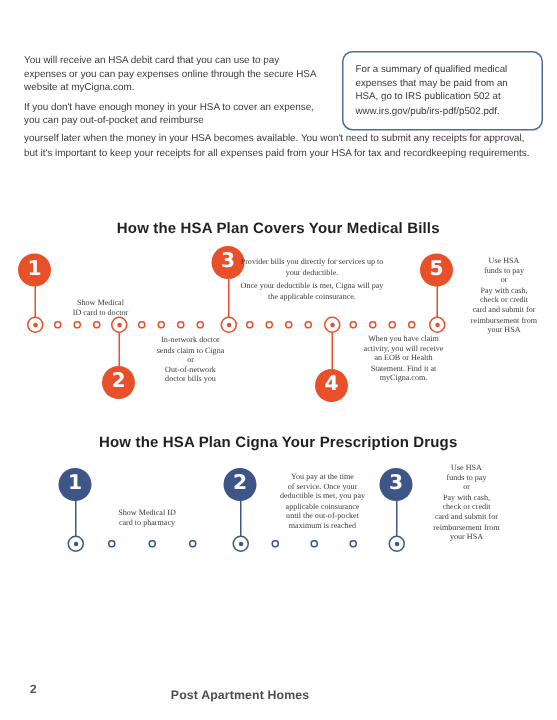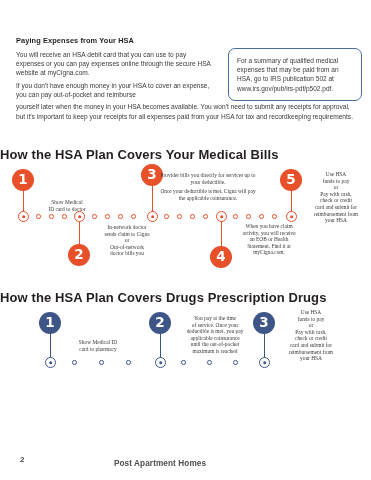--- a/index.html
+++ b/index.html
@@ -71,22 +71,22 @@
   }
   .intro-tail p { margin: 0; }
 
   
   .diagram {
     position: absolute;
     left: 0;
     width: 371px;
   }
   .diagram-title {
-    text-align: left;
-    font-size: 13px;
+    text-align: center;
+    font-size: 10px;
     font-weight: bold;
     letter-spacing: 0.1px;
     color: #231f20;
     margin: 0;
   }
   .track {
     position: absolute;
     left: 0;
     top: 0;
     width: 371px;
@@ -191,21 +191,20 @@
     color: #4d4d4d;
     letter-spacing: 0.1px;
   }
 </style>
 </head>
 <body>
 
 <div class="page">
 
   <div class="intro">
-    <h2 class="intro-heading">Paying Expenses from Your HSA</h2>
 
     <div class="intro-cols">
       <div class="intro-left">
         <p>You will receive an HSA debit card that you can use to pay expenses or you can pay expenses online through the secure HSA website at myCigna.com.</p>
         <p>If you don't have enough money in your HSA to cover an expense, you can pay out-of-pocket and reimburse</p>
       </div>
 
       <div class="callout">
         <p>For a summary of qualified medical expenses that may be paid from an HSA, go to IRS publication 502 at www.irs.gov/pub/irs-pdf/p502.pdf.</p>
       </div>
@@ -271,21 +270,21 @@
       <div class="stem" style="left:290.8px; top:42px; height:24px;"></div>
       <div class="bubble" style="left:280px; top:22px;">5</div>
       <div class="caption" style="left:306px; top:24px; width:60px;">
         <p><span>Use HSA</span><br><span>funds to pay</span><br><span>or</span><br><span>Pay with cash,</span><br><span>check or credit</span><br><span>card and submit for</span><br><span>reimbursement from</span><br><span>your HSA</span></p>
       </div>
 
     </div>
   </div>
 
   <div class="diagram blue" style="top:290px; height:110px;">
-    <h3 class="diagram-title">How the HSA Plan Covers Drugs Prescription Drugs</h3>
+    <h3 class="diagram-title">How the HSA Plan Cigna Your Prescription Drugs</h3>
 
     <div class="track">
 
       <div class="node" style="left:45px;  top:67px;"></div>
       <div class="node" style="left:155px; top:67px;"></div>
       <div class="node" style="left:259px; top:67px;"></div>
 
       <div class="dot" style="left:72px;  top:70.2px;"></div>
       <div class="dot" style="left:99px;  top:70.2px;"></div>
       <div class="dot" style="left:126px; top:70.2px;"></div>

